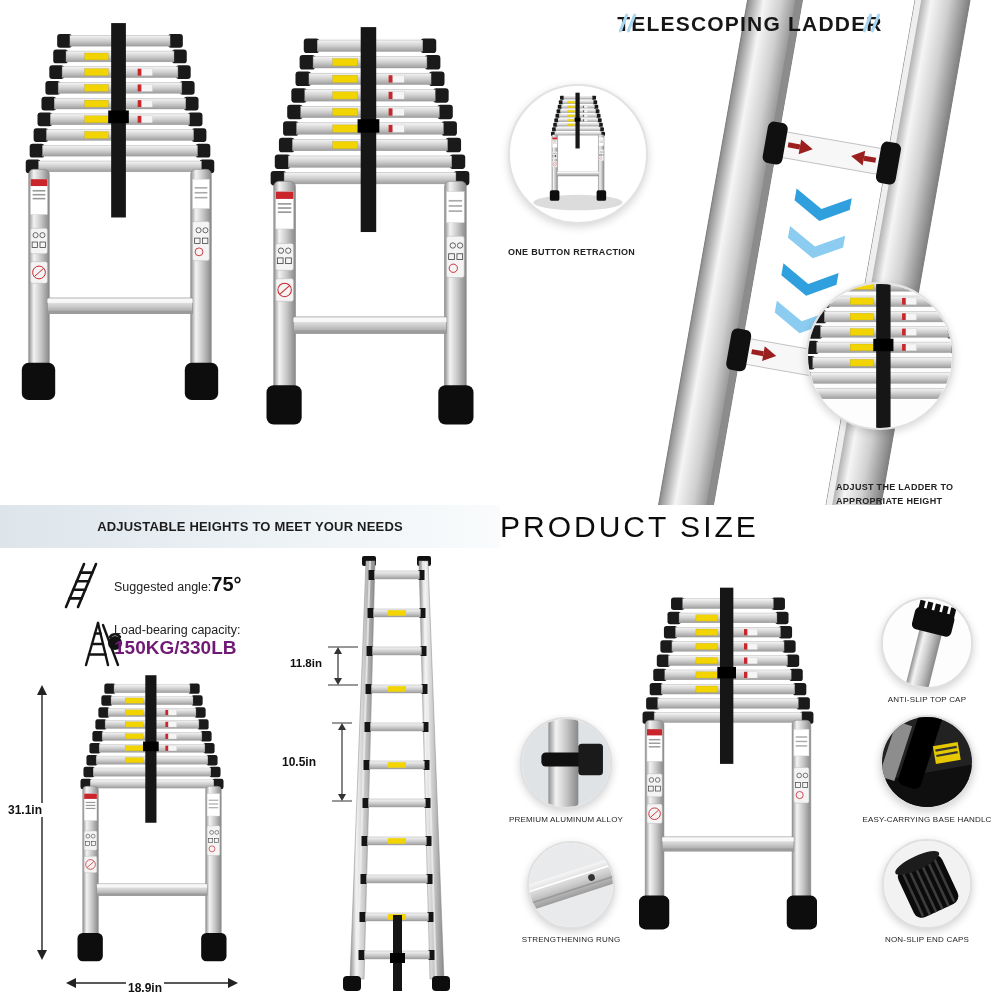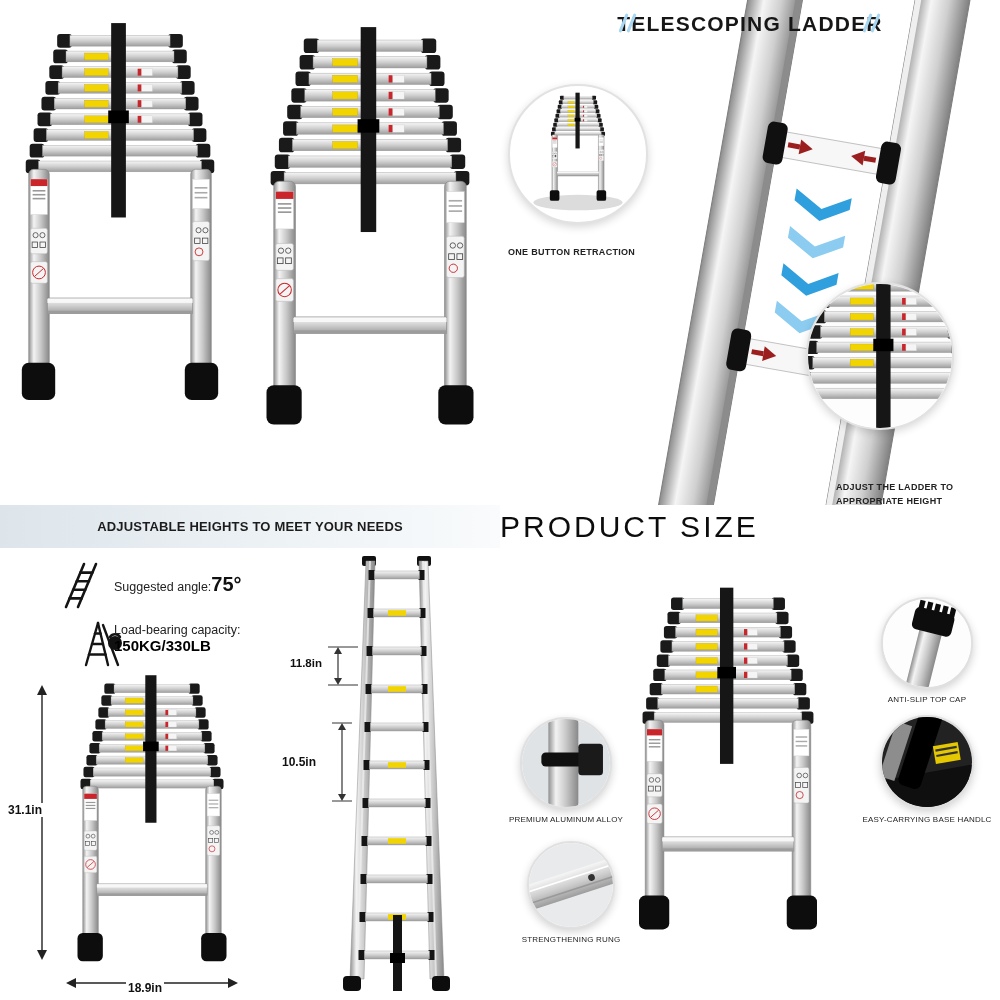--- a/index.html
+++ b/index.html
@@ -24,21 +24,21 @@
   .inset-circle svg { display:block; width:100%; height:100%; }
   .tr-cap { position:absolute; font-size:9px; font-weight:bold; letter-spacing:.3px; color:#222; line-height:1.5; }
 
   
   .bl-header { position:absolute; left:0; top:0; width:100%; height:43px;
                background:linear-gradient(90deg,#dde5eb 0%,#edf2f5 55%,#f9fbfc 100%);
                display:flex; align-items:center; justify-content:center; }
   .bl-header-text { font-size:13px; font-weight:bold; color:#1c1c1c; letter-spacing:.2px; }
   .spec-label { font-size:12.5px; color:#222; }
   .spec-value-inline { font-size:20px; font-weight:bold; color:#111; }
-  .spec-value-block { font-size:15px; font-weight:bold; color:#000000; }
+  .spec-value-block { font-size:19px; font-weight:bold; color:#701a75; }
   .dim-label { position:absolute; font-weight:bold; font-size:12px; color:#101010; background:#fff; padding:0 2px; }
   .dim-label.small { font-size:11.5px; }
 
   
   .br-title { position:absolute; top:5px; left:0; width:100%; text-align:left;
               font-size:30px; letter-spacing:3px; color:#0c0c0c; font-weight:normal; }
   .feature { position:absolute; text-align:center; }
   .feature-circle { margin:0 auto; border-radius:50%; background:#fff; border:2px solid #e0e0e0;
                     box-shadow:0 3px 8px rgba(0,0,0,.18); overflow:hidden; }
   .feature-circle svg { display:block; width:100%; height:100%; }
@@ -403,15 +403,33 @@
           <rect x="6" y="6" width="18" height="64" fill="#8d8d8d" transform="rotate(18 15 38)"></rect>
           <rect x="30" y="-12" width="26" height="92" rx="7" fill="#000" transform="rotate(18 43 34)"></rect>
           <rect x="58" y="30" width="28" height="20" fill="#e6c800" transform="rotate(-10 72 40)"></rect>
           <rect x="60" y="34" width="24" height="2.5" fill="#333" transform="rotate(-10 72 40)"></rect>
           <rect x="60" y="40" width="24" height="2.5" fill="#333" transform="rotate(-10 72 40)"></rect>
         </svg>
       </div>
       <div class="feature-cap">EASY-CARRYING BASE HANDLC</div>
     </div>
 
+    <div class="feature" style="left:360px; top:334px; width:134px;">
+      <div class="feature-circle" style="width:90px; height:90px;">
+        <svg viewBox="0 0 100 100">
+          <rect width="100" height="100" fill="#f2f2f2"></rect>
+          <g transform="rotate(-25 50 50)">
+            <rect x="22" y="22" width="56" height="62" rx="10" fill="#0b0b0b"></rect>
+            <line x1="30" y1="26" x2="30" y2="82" stroke="#3c3c3c" stroke-width="3"></line>
+            <line x1="38" y1="26" x2="38" y2="84" stroke="#3c3c3c" stroke-width="3"></line>
+            <line x1="46" y1="26" x2="46" y2="84" stroke="#3c3c3c" stroke-width="3"></line>
+            <line x1="54" y1="26" x2="54" y2="84" stroke="#3c3c3c" stroke-width="3"></line>
+            <line x1="62" y1="26" x2="62" y2="84" stroke="#3c3c3c" stroke-width="3"></line>
+            <line x1="70" y1="26" x2="70" y2="82" stroke="#3c3c3c" stroke-width="3"></line>
+            <ellipse cx="50" cy="23" rx="28" ry="8" fill="#1c1c1c"></ellipse>
+          </g>
+        </svg>
+      </div>
+      <div class="feature-cap">NON-SLIP END CAPS</div>
+    </div>
   </section>
 
 </div>
 
 </body></html>

